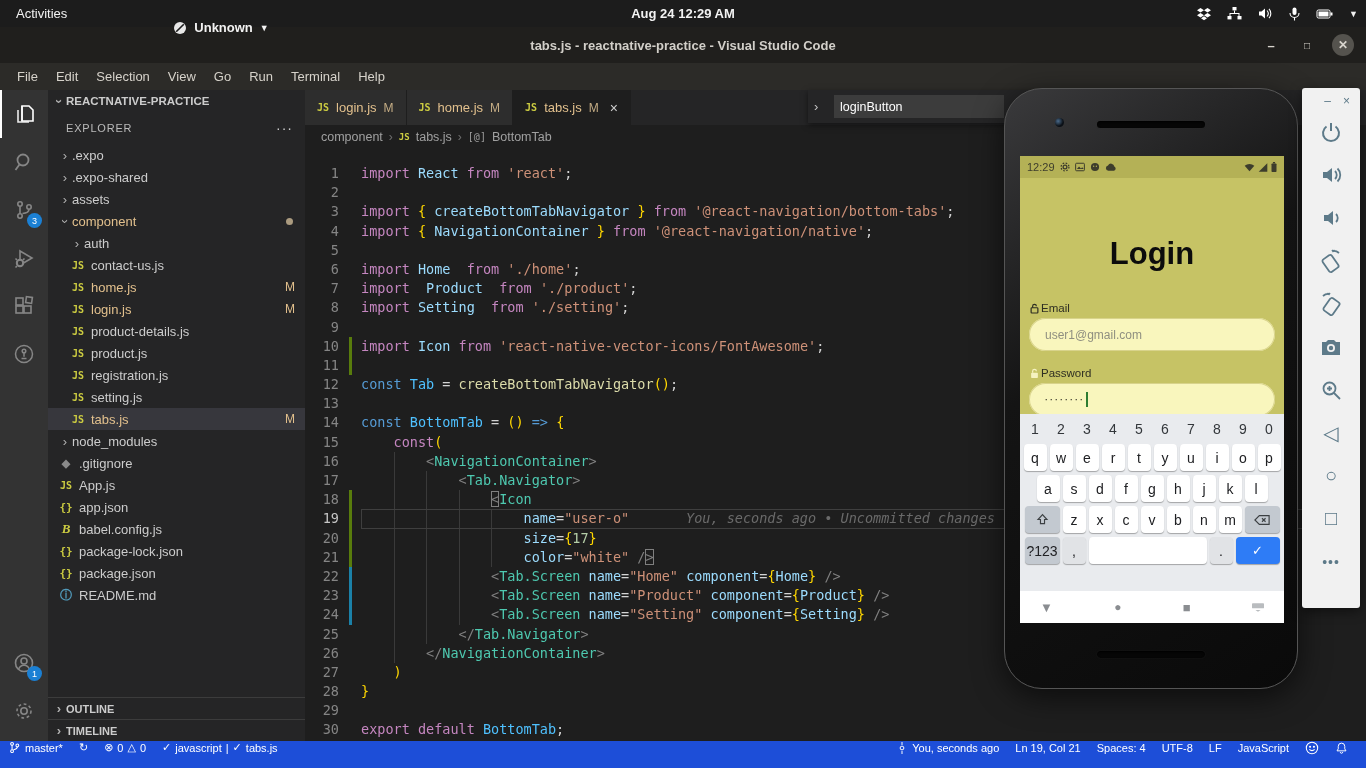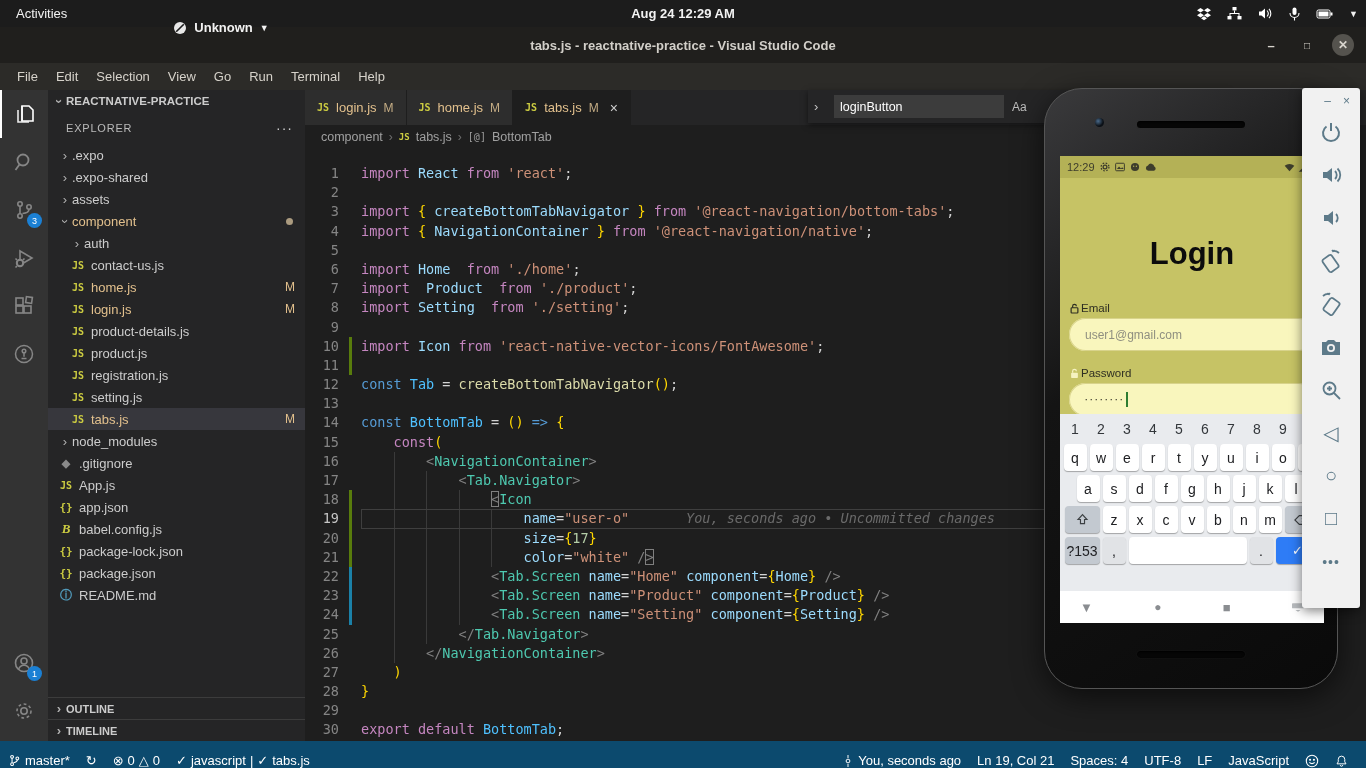--- a/index.html
+++ b/index.html
@@ -100,30 +100,30 @@
   .blame { color:#6a6a6a; font-style:italic; margin-left:7ch;margin-top:31px; }
 
   #find-widget { position:absolute; left:503px; top:0; width:420px; height:33px; background:#252526;
                  box-shadow:0 2px 6px rgba(0,0,0,.5); display:flex; align-items:center; padding:0 6px; gap:8px; z-index:5; }
   #find-widget .fchev { color:#c5c5c5; font-size:13px; width:12px; }
   #find-input { width:170px; height:23px; background:#3c3c3c; color:#ffffff; font-size:12.5px;
                 display:flex; align-items:center; padding-left:6px; }
   #find-case { color:#bdbdbd; font-size:12px; }
 
   
-  #statusbar { position:absolute; left:0; top:741px; width:1366px; height:27px; background:#0c4a6e;
-               color:#ffffff; display:flex; align-items:flex-end; font-size:13px; z-index:2; }
+  #statusbar { position:absolute; left:0; top:741px; width:1366px; height:27px; background:#1d4ed8;
+               color:#ffffff; display:flex; align-items:flex-start; font-size:11px; z-index:2; }
   .sb-item { display:flex; align-items:center; gap:4px; padding:0 8px; }
   #sb-left { display:flex; align-items:center; }
   #sb-right { margin-left:auto; display:flex; align-items:center; padding-right:10px; }
   .sb-ic svg { display:block; }
 
   
   #emulator { position:absolute; z-index:20; left:0; top:0; }
-  #phone { position:absolute; left:1044px; top:88px; width:294px; height:601px;
+  #phone { position:absolute; left:1004px; top:88px; width:294px; height:601px;
            background:linear-gradient(145deg,#3a3a3c,#141414 40%,#0a0a0a);
            border-radius:38px; border:1px solid #555; box-shadow:0 8px 30px rgba(0,0,0,.6); }
   #phone .cam { position:absolute; left:50px; top:29px; width:9px; height:9px; border-radius:50%;
                 background:radial-gradient(circle at 35% 35%, #4a6a8a, #0b1016 60%); }
   #phone .spk { position:absolute; left:50%; transform:translateX(-50%); top:32px; width:108px; height:7px;
                 border-radius:4px; background:#060606; box-shadow:inset 0 1px 2px #000, 0 0 1px #333; }
   #phone .spk.bottom { top:auto; bottom:30px; }
   #screen { position:absolute; left:15px; top:67px; width:264px; height:467px; background:#c6c365; overflow:hidden; }
 
   #app-statusbar { height:22px; background:#b4b156; display:flex; align-items:center; padding:0 7px;
@@ -655,21 +655,21 @@
               <div class="key">n</div>
               <div class="key">m</div>
               <div class="key spec wide">
                 <svg width="16" height="12" viewBox="0 0 18 12" fill="none" stroke="#3c4043" stroke-width="1.3">
                   <path d="M6 1h11v10H6L1 6z"></path>
                   <path d="M9 4l4 4M13 4l-4 4"></path>
                 </svg>
               </div>
             </div>
             <div class="kb-row">
-              <div class="key spec wide">?153</div>
+              <div class="key spec wide">?123</div>
               <div class="key lightk">,</div>
               <div class="key space"></div>
               <div class="key lightk">.</div>
               <div class="key enter">✓</div>
             </div>
           </div>
 
         <div id="navbar">
           <span class="nv">▼</span>
           <span class="nv circle">●</span>

